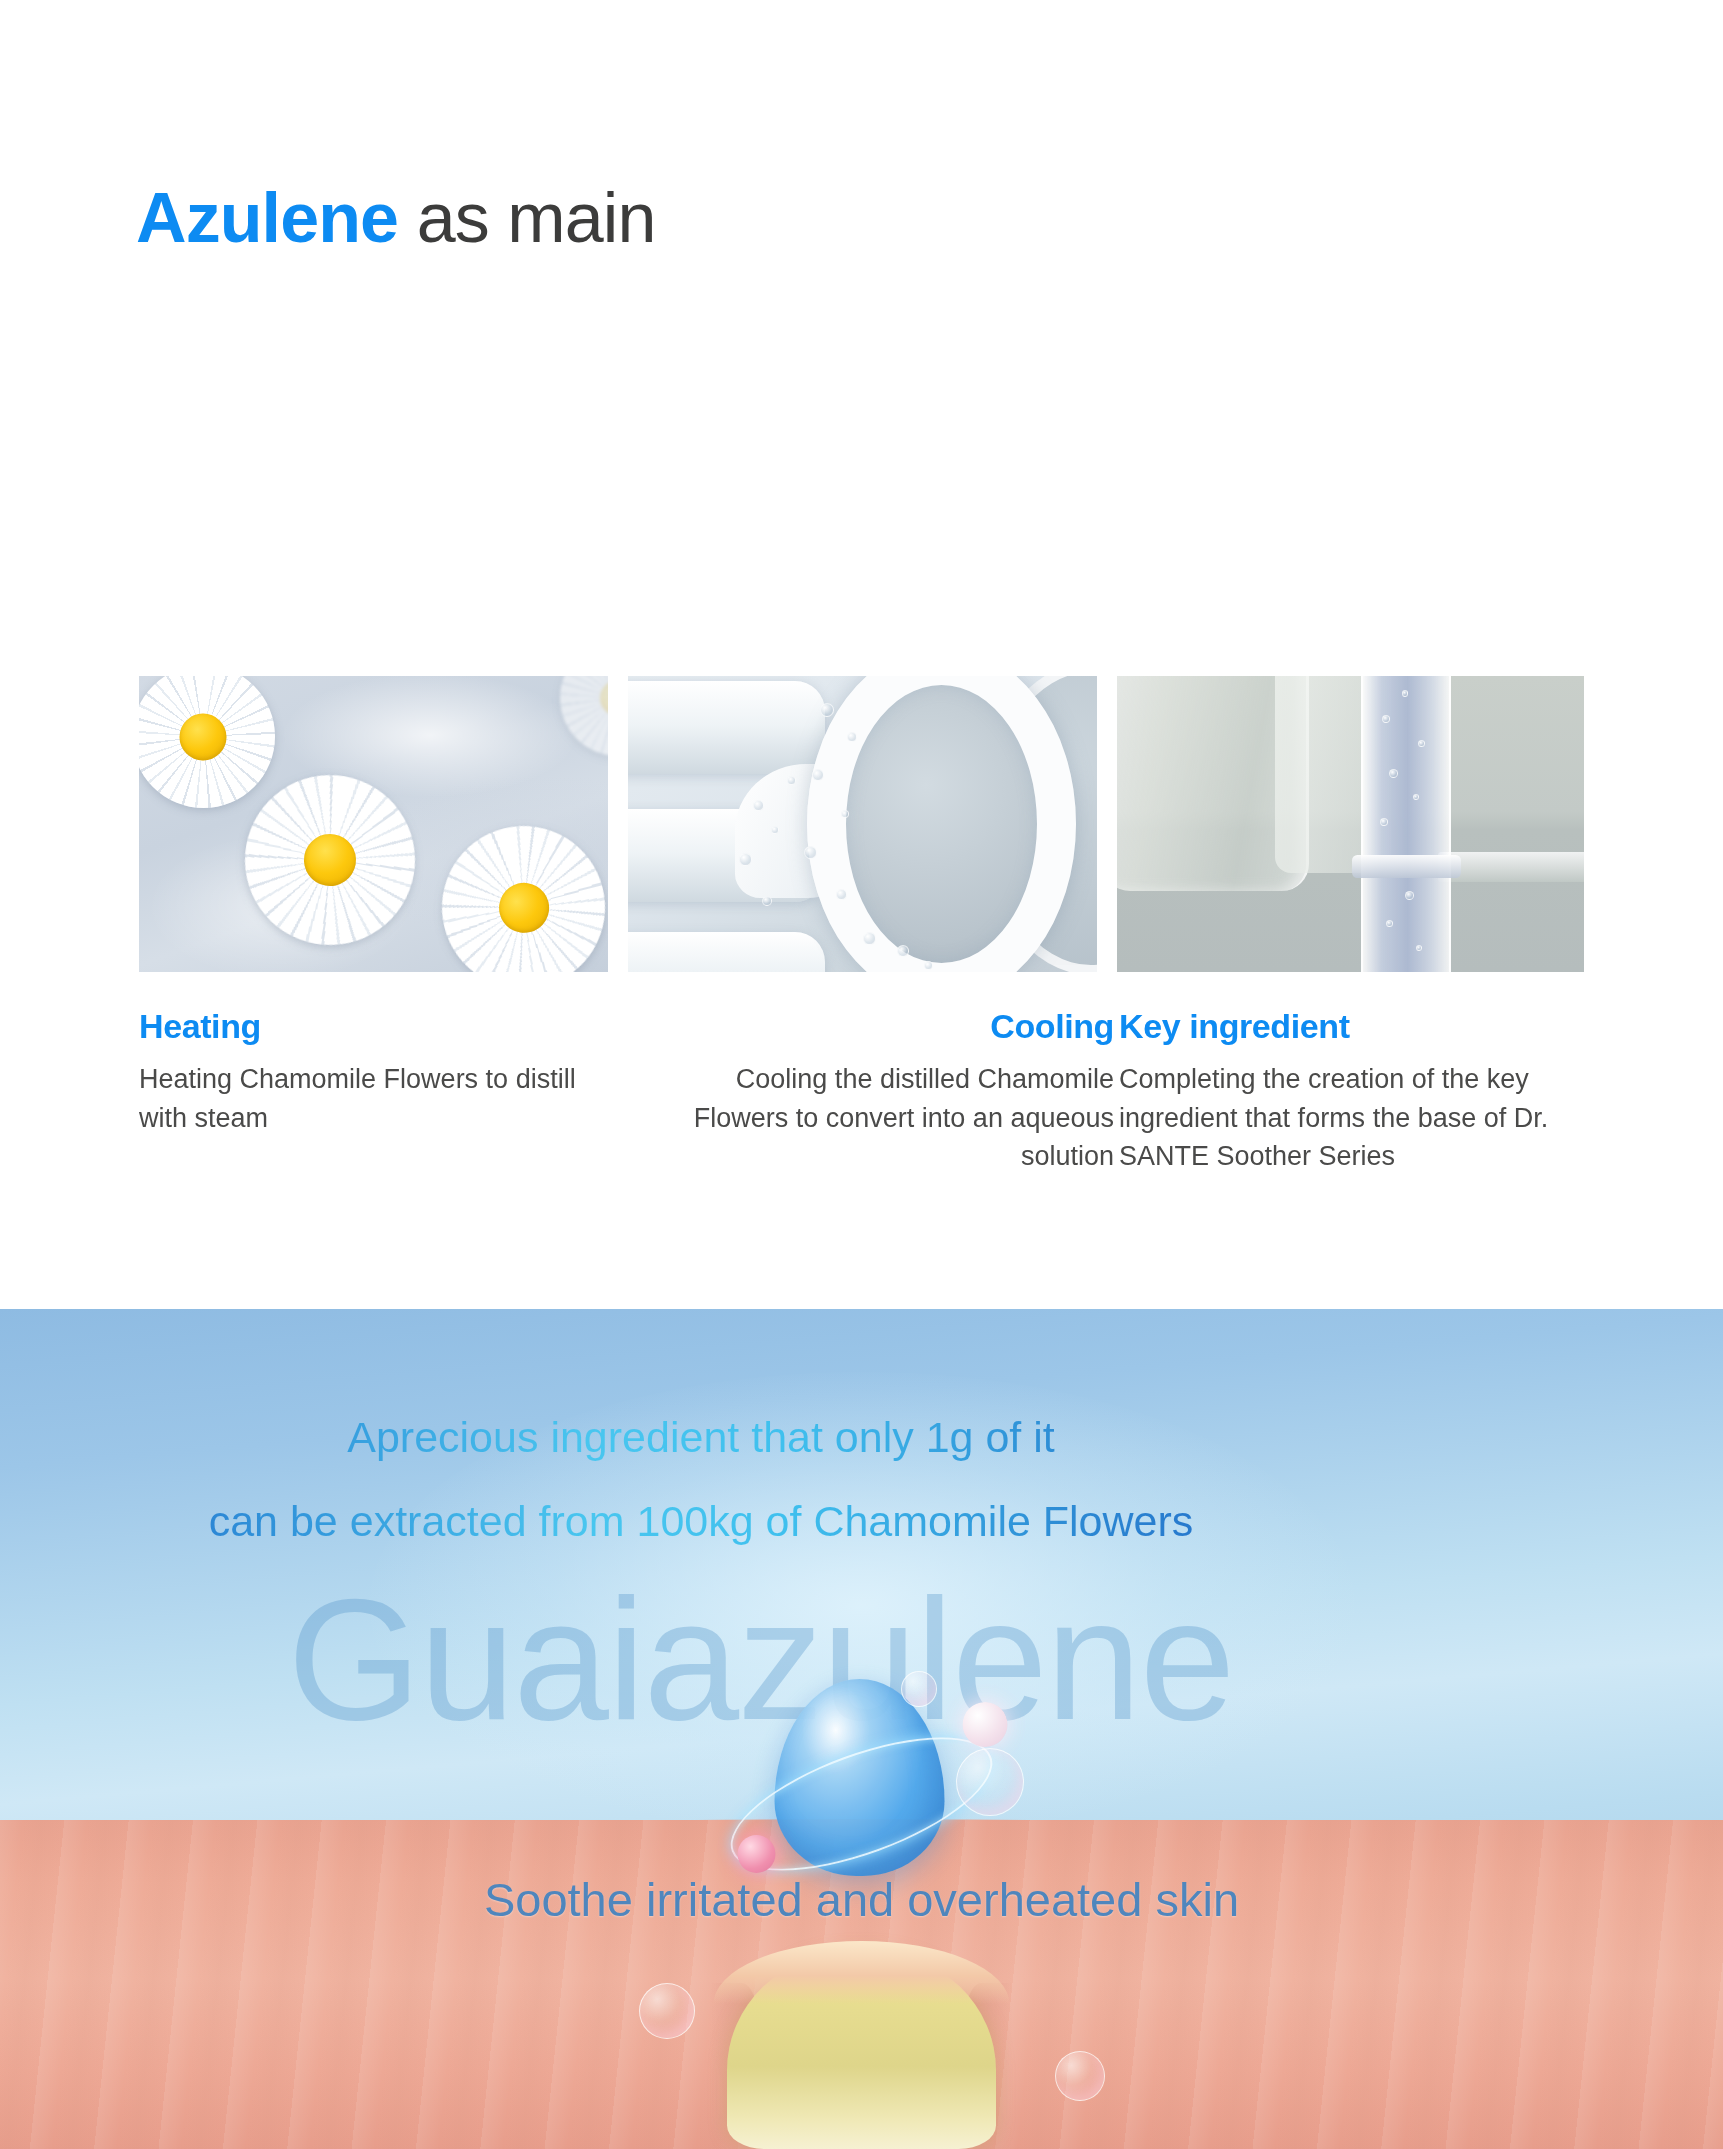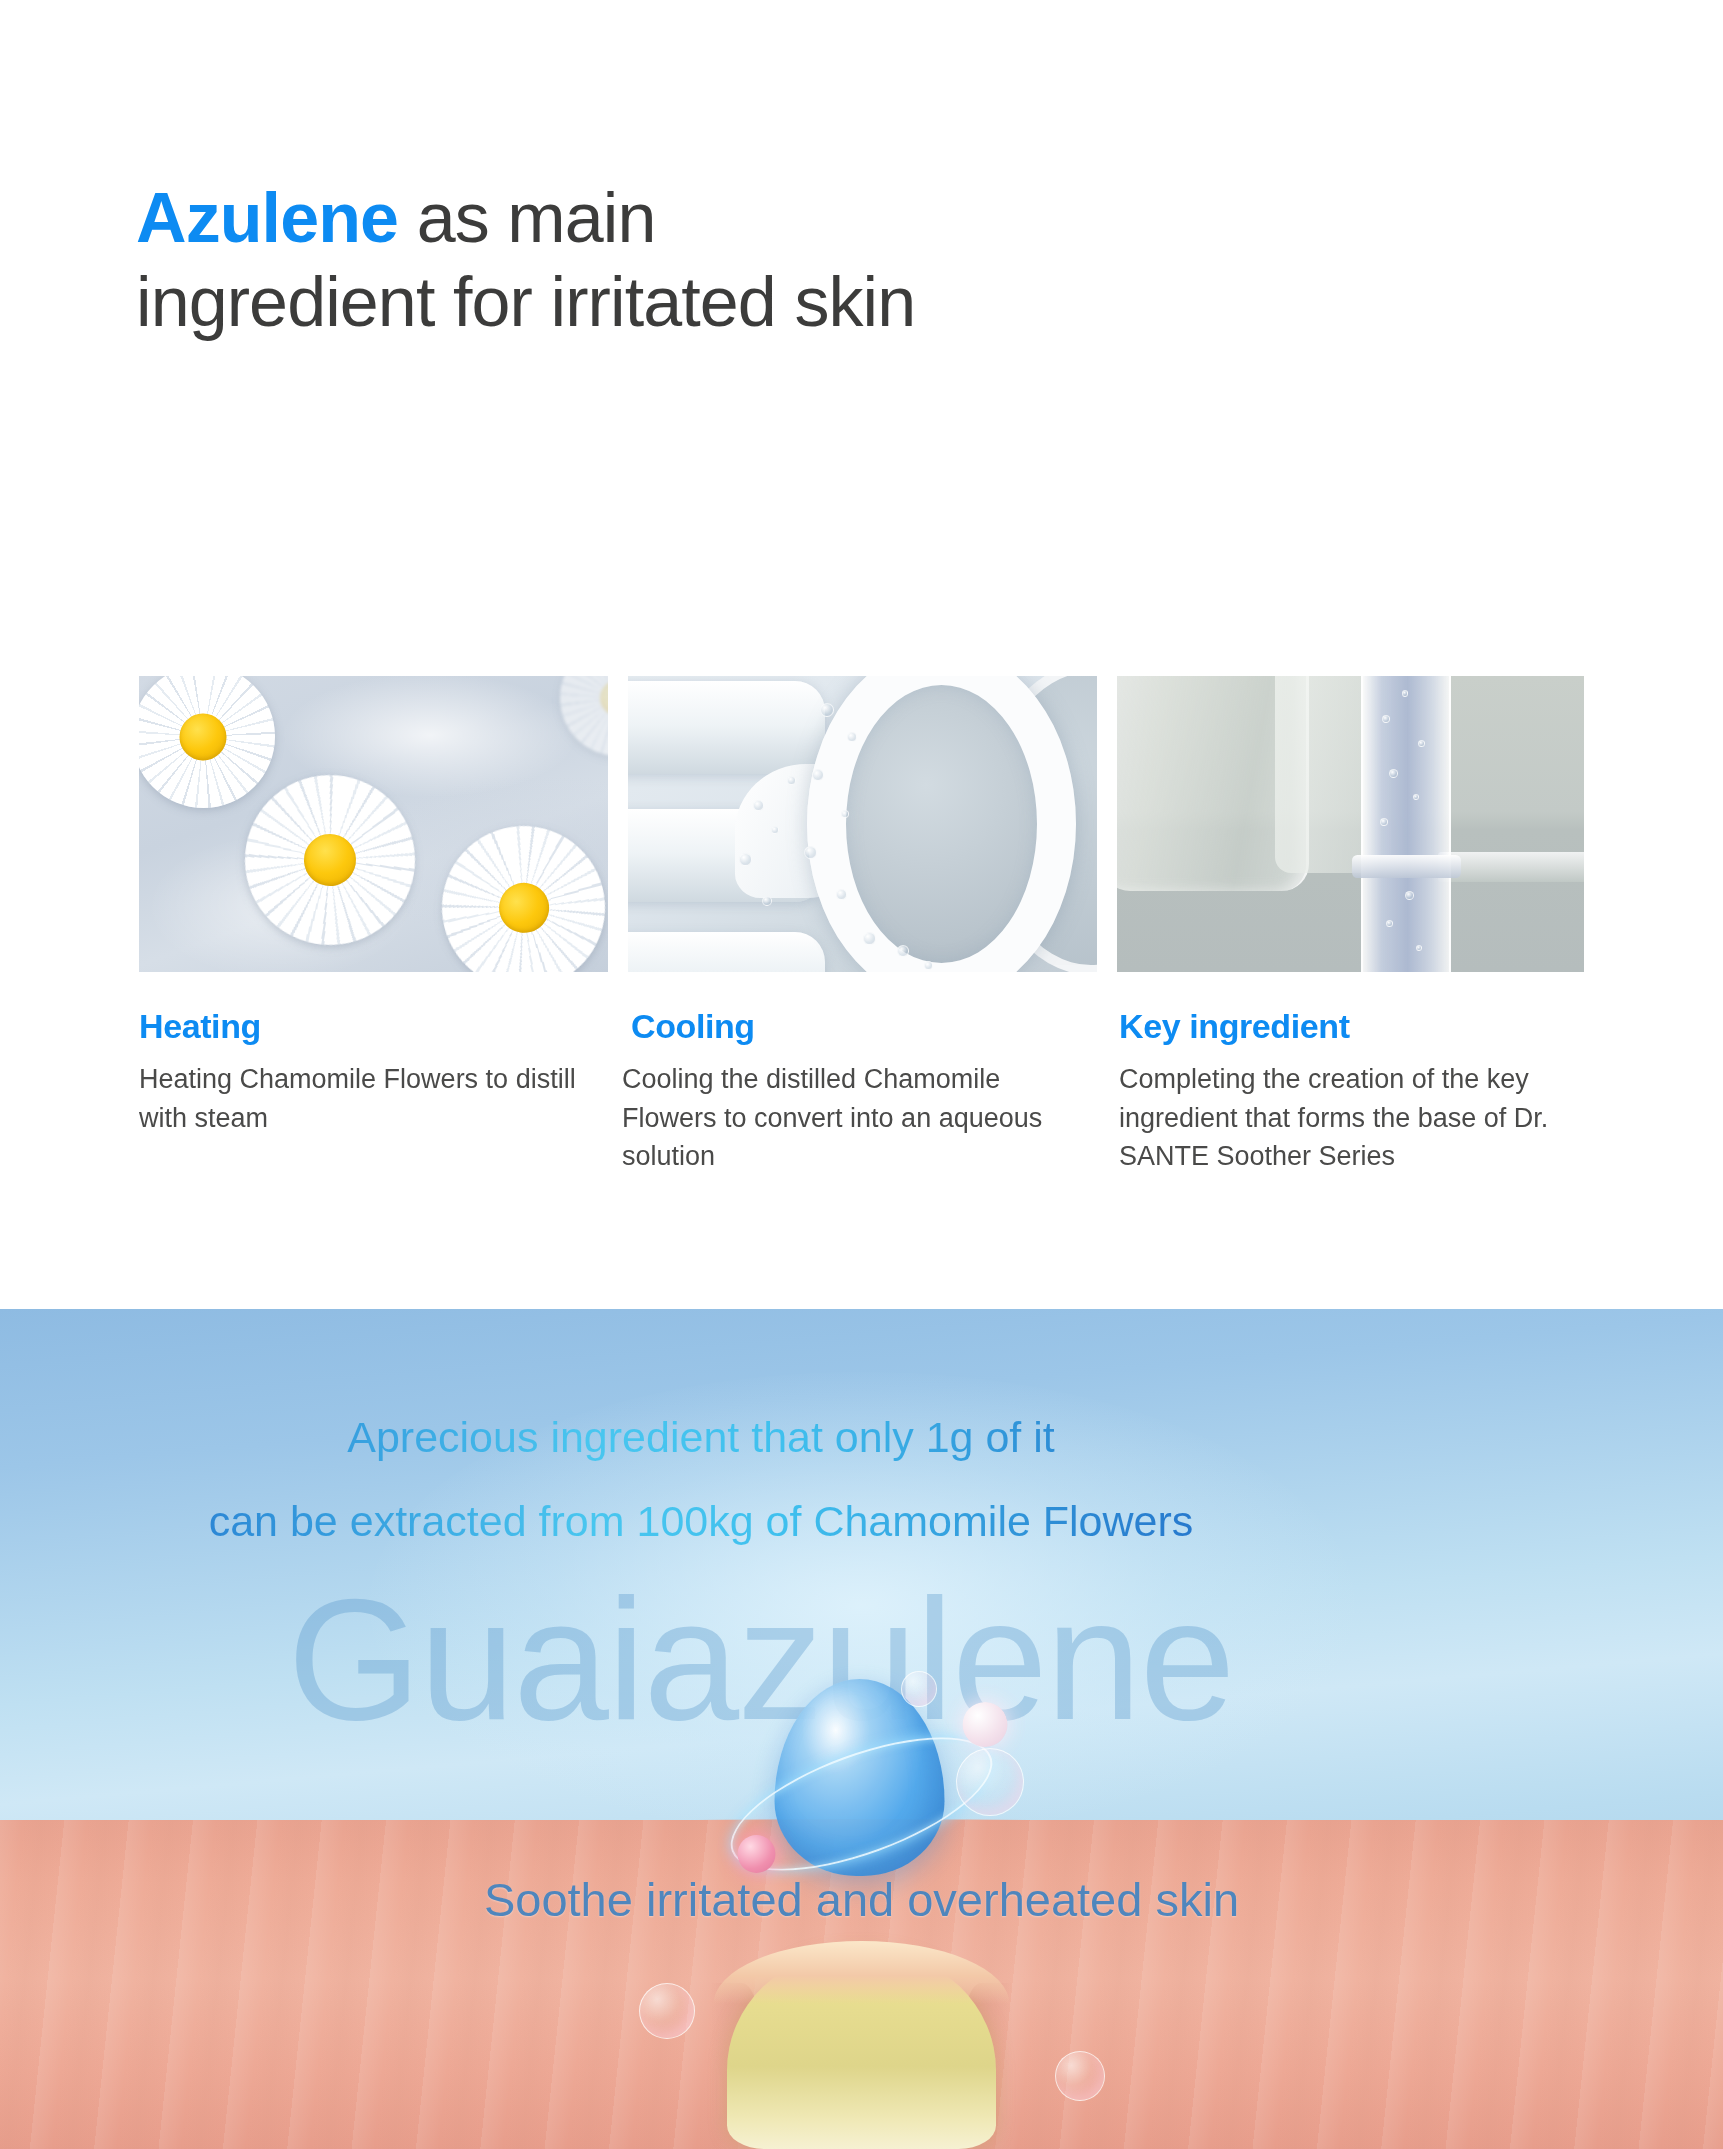--- a/index.html
+++ b/index.html
@@ -116,21 +116,21 @@
                  background:linear-gradient(180deg, rgba(255,255,255,.9), rgba(190,200,215,.85));
                  border-radius:5.4px; }
   .glass-neck { position:absolute; left:321px; top:176px; width:170px; height:30px;
                 background:linear-gradient(180deg, rgba(255,255,255,.8), rgba(196,204,200,.7));
                 border-radius:3.6px; }
 
   
   .captions { position:absolute; left:139px; top:1007px; width:1487px; height:206px; }
   .cap { position:absolute; top:0; width:475px; }
   .cap.c1 { left:0; }
-  .cap.c2 { left:483px; }
+  .cap.c2 { left:500px;text-align:right; }
   .cap.c3 { left:980px; }
   .cap.c2 .cap-title { padding-left:9px; }
   .cap-title { font-size:34px; font-weight:700; color:#0d8bf2; letter-spacing:-0.4px; }
   .cap-body { margin-top:14.3px; font-size:27px; line-height:1.42; color:#4a4a49; font-weight:400; }
 
   
   .hero { position:absolute; left:0; top:1309px; width:1723px; height:840px; overflow:hidden;
           background:linear-gradient(175deg,#8ebbe2 0%, #9cc6e8 16%, #bfe0f2 40%, #cfe8f6 50%, #b9dcf0 64%, #a8cfe8 80%, #9ec9e5 100%); }
   .hero-glow { position:absolute; left:50%; top:63px; transform:translateX(-50%);
                width:985px; height:466px; border-radius:50%;
@@ -203,21 +203,20 @@
                       font-size:47px; font-weight:400; color:#4f86bd; white-space:nowrap;
                       text-shadow:0 0.9px 1.8px rgba(255,255,255,.35); }
 </style>
 </head>
 <body>
 
 <div class="top-section">
 
   <h1 class="headline">
     <span class="accent">Azulene</span><span> as main</span><br>
-    <span>ingredient for irritated skin</span>
   </h1>
 
 
   <div class="panels">
 
     <div class="panel p1">
       <div class="img-flowers">
         <div class="daisy d1">
             <div class="petals"></div>
             <div class="core"></div>

